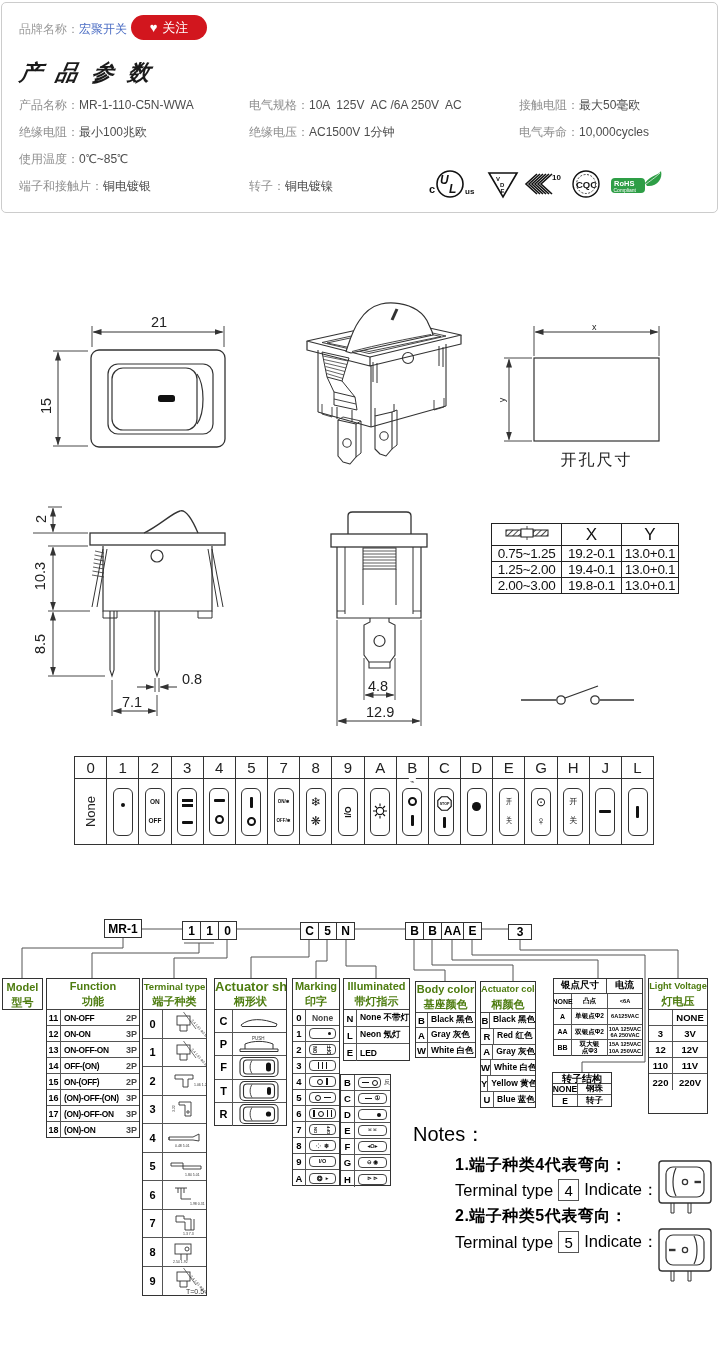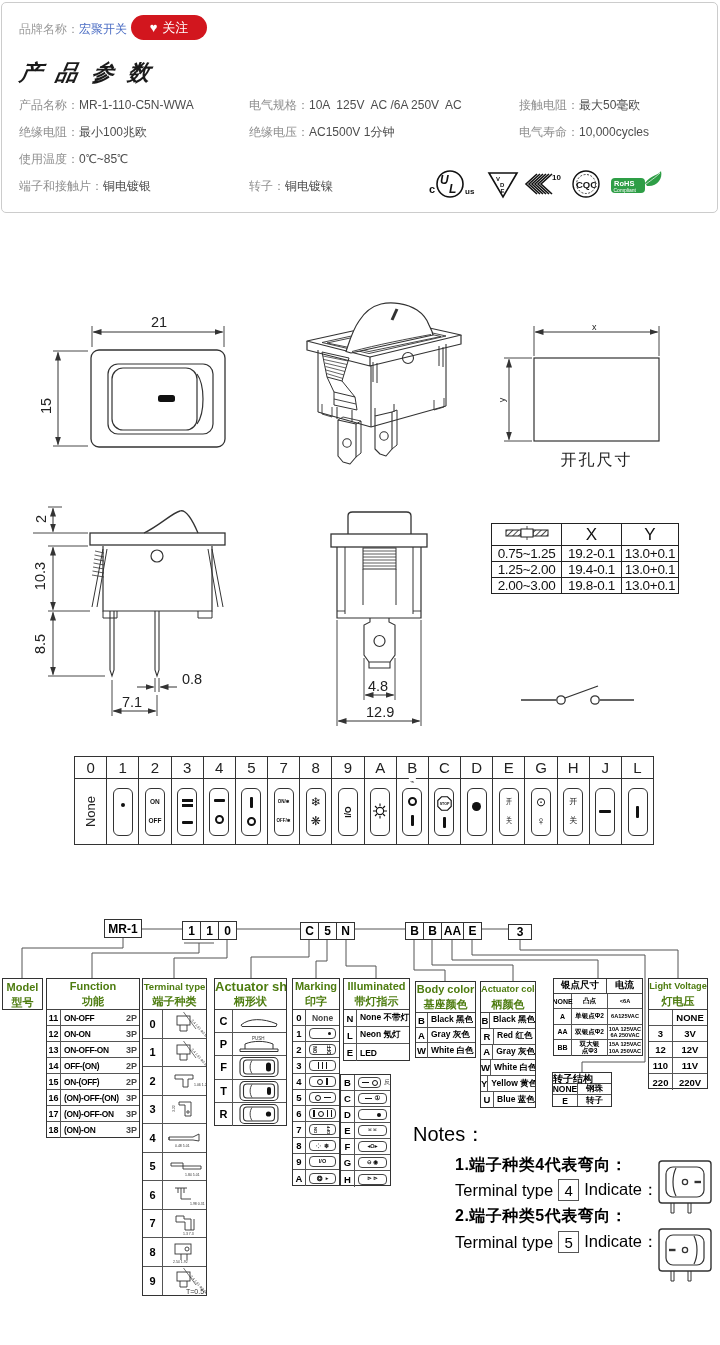--- a/index.html
+++ b/index.html
@@ -1052,36 +1052,36 @@
           <span class="cc" style="width:18px;font-size:7px">BB</span>
           <span style="width:36px;border-right:1px solid #555;align-self:stretch;display:flex;align-items:center;justify-content:center;text-align:center;font-size:6.6px;font-weight:bold;color:#000;white-space:pre-line;line-height:1.05">双大银
 点Φ3</span>
           <span style="flex:1;text-align:center;font-size:5.6px;font-weight:bold;color:#000;white-space:pre-line;line-height:1.15">15A 125VAC
 10A 250VAC</span>
         </div>
       </div>
   </div>
 
   <div class="ct" style="left:552px;top:1072px;width:60px;height:35px">
-    <div style="border-bottom:1px solid #444;text-align:left;font-size:10px;font-weight:bold;color:#000;height:11px;line-height:11px">转子结构</div>
+    <div style="border-bottom:1px solid #444;text-align:center;font-size:10px;font-weight:bold;color:#000;height:11px;line-height:11px">转子结构</div>
     <div>
 
         <div class="ctrow" style="height:11px">
           <span class="cc" style="width:25px;font-size:8.5px">NONE</span>
           <span style="flex:1;text-align:center;font-size:8.5px;font-weight:bold;color:#000">钢珠</span>
         </div>
 
         <div class="ctrow" style="height:11px">
           <span class="cc" style="width:25px;font-size:8.5px">E</span>
           <span style="flex:1;text-align:center;font-size:8.5px;font-weight:bold;color:#000">转子</span>
         </div>
       </div>
   </div>
 
-  <div class="ct" style="left:648px;top:978px;width:60px;height:111px">
+  <div class="ct" style="left:648px;top:978px;width:60px;height:136px">
     <div class="cth" style="height:31px">
       <div class="en" style="font-size:9.2px">Light Voltage</div>
       <div class="zh">灯电压</div>
     </div>
     <div>
 
         <div class="ctrow" style="height:16px">
           <span class="cc" style="width:24px;font-size:9.5px"></span>
           <span style="flex:1;text-align:center;font-size:9.5px;font-weight:bold;color:#000">NONE</span>
         </div>

